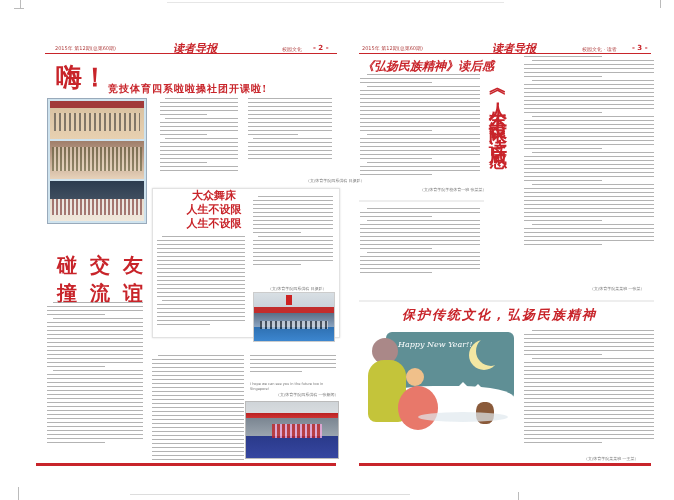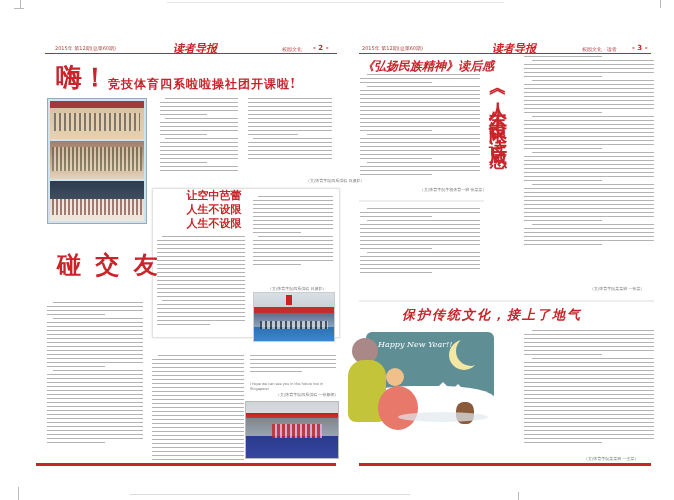--- a/index.html
+++ b/index.html
@@ -37,21 +37,21 @@
 <div class="page" style="left:40px;top:40px;width:296px;height:435px;">
 </div>
 
 <div class="hdr-small" style="left:55px;top:45px;">2015年  第12期(总第60期)</div>
 <div class="masthead" style="left:173px;top:41px;">读者导报</div>
 <div class="hdr-small" style="left:282px;top:46px;">校园文化</div>
 <div class="pnum" style="left:313px;top:44px;">- 2 -</div>
 <div class="hdr-line" style="left:45px;top:53px;width:292px;"></div>
 
 <div class="headline" style="left:56px;top:60px;font-size:26px;">嗨！</div>
-<div class="headline" style="left:108px;top:76px;font-size:12px;letter-spacing:1px;">竞技体育四系啦啦操社团开课啦!</div>
+<div class="headline" style="left:108px;top:82px;font-size:10px;letter-spacing:1px;">竞技体育四系啦啦操社团开课啦!</div>
 
 <div class="photo" style="left:47px;top:98px;width:98px;height:124px;background:#cfe3ee;">
   <div class="abs" style="left:2px;top:2px;width:94px;height:38px;background:linear-gradient(#a13a3a 0,#a13a3a 18%,#d9c2a2 18%,#e8d1b1 100%);"></div>
   <div class="abs" style="left:6px;top:14px;width:86px;height:18px;background:repeating-linear-gradient(90deg,#333 0 2px,#e6d3b7 2px 5px);opacity:.55;"></div>
   <div class="abs" style="left:2px;top:42px;width:94px;height:38px;background:linear-gradient(#a07e6a,#e7d2ba);"></div>
   <div class="abs" style="left:4px;top:48px;width:90px;height:24px;background:repeating-linear-gradient(90deg,#553 0 2px,#f1e3ce 2px 4px);opacity:.55;"></div>
   <div class="abs" style="left:2px;top:82px;width:94px;height:40px;background:linear-gradient(#2c3c4f 0,#3f4e5f 45%,#e6dccd 46%,#f0e8dc 100%);"></div>
   <div class="abs" style="left:4px;top:100px;width:90px;height:16px;background:repeating-linear-gradient(90deg,#6a2020 0 2px,#eee 2px 4px);opacity:.55;"></div>
 </div>
 
@@ -91,21 +91,21 @@
     <div class="ln"></div>
     <div class="ln"></div>
     <div class="ln"></div>
     <div class="ln"></div>
     <div class="ln"></div>
 </div>
 <div class="caption" style="left:306px;top:178px;">（文/体育学院四系供稿  日摄影）</div>
 
 <div class="box" style="left:152px;top:188px;width:186px;height:148px;box-shadow:0 0 2px #ddd;"></div>
 <div class="headline" style="left:178px;top:189px;font-size:11px;line-height:14px;text-align:center;width:72px;">
-  <div>让空中芭蕾</div>
+  <div>大众舞床</div>
   <div>人生不设限</div>
   <div>人生不设限</div>
 </div>
 <div class="textblock" style="left:157px;top:236px;width:88px;height:96px;">
   <div class="ln indent"></div>
     <div class="ln"></div>
     <div class="ln"></div>
     <div class="ln"></div>
     <div class="ln"></div>
     <div class="ln"></div>
@@ -146,22 +146,23 @@
     <div class="ln"></div>
     <div class="ln"></div>
     <div class="ln short"></div>
 </div>
 <div class="caption" style="left:268px;top:286px;">（文/体育学院四系供稿  日摄影）</div>
 <div class="photo" style="left:253px;top:292px;width:80px;height:48px;border-color:#ccc;background:linear-gradient(#d8dfe4 0,#cad2da 30%,#c22d2d 30%,#c22d2d 42%,#5a6f87 42%,#8aa3c0 70%,#2e6fb0 70%,#3c86cf 100%);">
   <div class="abs" style="left:32px;top:2px;width:6px;height:10px;background:#c22;"></div>
   <div class="abs" style="left:6px;top:28px;width:68px;height:8px;background:repeating-linear-gradient(90deg,#222 0 2px,#e9e9e9 2px 5px);opacity:.6;"></div>
 </div>
 
-<div class="headline" style="left:57px;top:251px;font-size:24px;line-height:28px;letter-spacing:3px;">
+<div class="headline" style="left:57px;top:251px;font-size:20px;line-height:28px;letter-spacing:3px;">
   <div>碰  交  友</div>
+  <div>撞  流  谊</div>
 </div>
 
 <div class="textblock" style="left:47px;top:302px;width:96px;height:160px;">
   <div class="ln indent"></div>
     <div class="ln"></div>
     <div class="ln"></div>
     <div class="ln short"></div>
   <div class="ln indent"></div>
     <div class="ln"></div>
     <div class="ln"></div>
@@ -348,23 +349,23 @@
     <div class="ln"></div>
     <div class="ln"></div>
     <div class="ln"></div>
     <div class="ln"></div>
     <div class="ln short"></div>
 </div>
 <div class="caption" style="left:590px;top:286px;">（文/体育学院某某班 一张某）</div>
 
 <div class="fold" style="left:359px;top:300px;width:295px;background:#eee;height:2px;"></div>
 
-<div class="headline" style="left:402px;top:306px;font-size:13px;font-style:italic;letter-spacing:2px;">保护传统文化，接上了地气</div>
-
-<div class="abs" style="left:338px;top:330px;width:160px;height:132px;">
+<div class="headline" style="left:402px;top:306px;font-size:13px;font-style:italic;letter-spacing:2px;">保护传统文化，弘扬民族精神</div>
+
+<div class="abs" style="left:358px;top:330px;width:160px;height:132px;">
   <div class="abs" style="left:28px;top:2px;width:128px;height:68px;background:#5f8f95;border-radius:6px;"></div>
   <div class="abs" style="left:40px;top:10px;font-family:'DejaVu Serif',serif;font-style:italic;font-size:8px;color:#fff;white-space:nowrap;">Happy New Year!!</div>
   <div class="abs" style="left:118px;top:6px;width:30px;height:30px;border-radius:50%;box-shadow:-7px 4px 0 0 #f3e7a3;"></div>
   <div class="abs" style="left:22px;top:56px;width:134px;height:30px;background:#fff;border-radius:40% 40% 0 0;"></div>
   <div class="abs" style="left:98px;top:52px;width:0;height:0;border-left:7px solid transparent;border-right:7px solid transparent;border-bottom:7px solid #fff;"></div>
   <div class="abs" style="left:114px;top:54px;width:0;height:0;border-left:6px solid transparent;border-right:6px solid transparent;border-bottom:6px solid #fff;"></div>
   <div class="abs" style="left:14px;top:8px;width:26px;height:26px;background:#a88;border-radius:50%;"></div>
   <div class="abs" style="left:10px;top:30px;width:38px;height:62px;background:#c4c43a;border-radius:16px 16px 8px 8px;"></div>
   <div class="abs" style="left:48px;top:38px;width:18px;height:18px;background:#f0c08a;border-radius:50%;"></div>
   <div class="abs" style="left:40px;top:56px;width:40px;height:44px;background:#e8786a;border-radius:50%;"></div>

